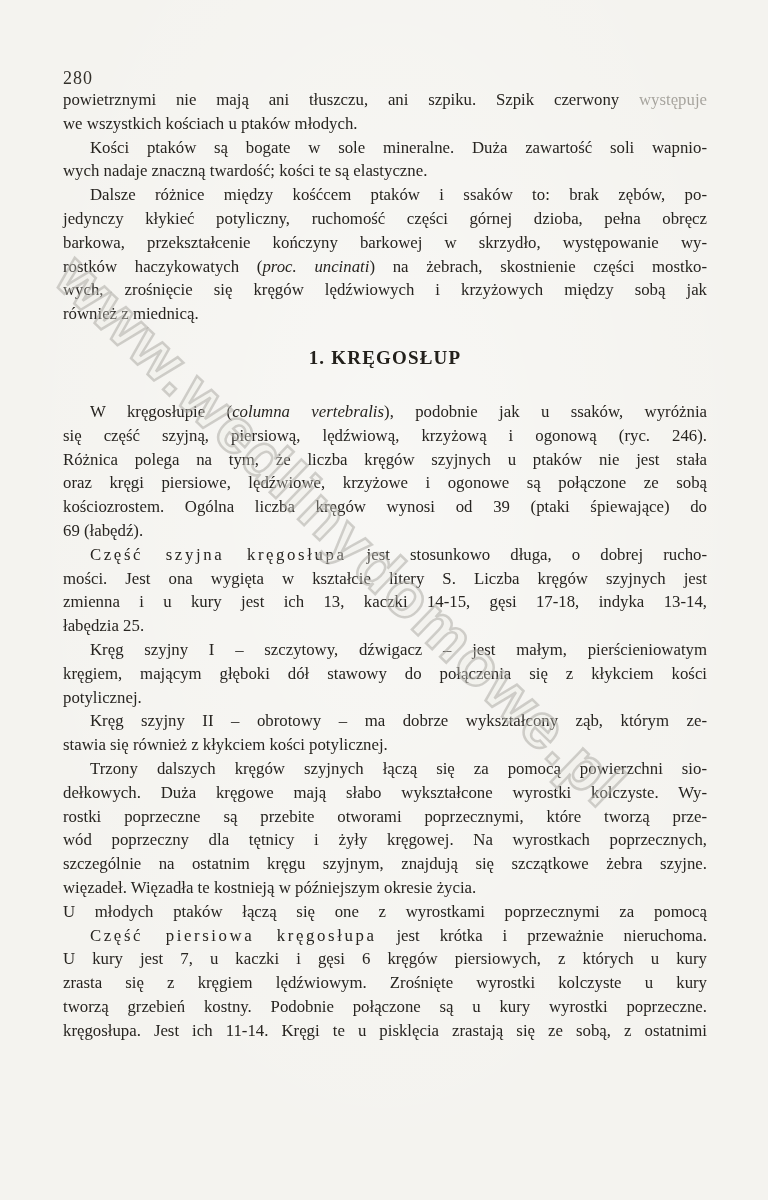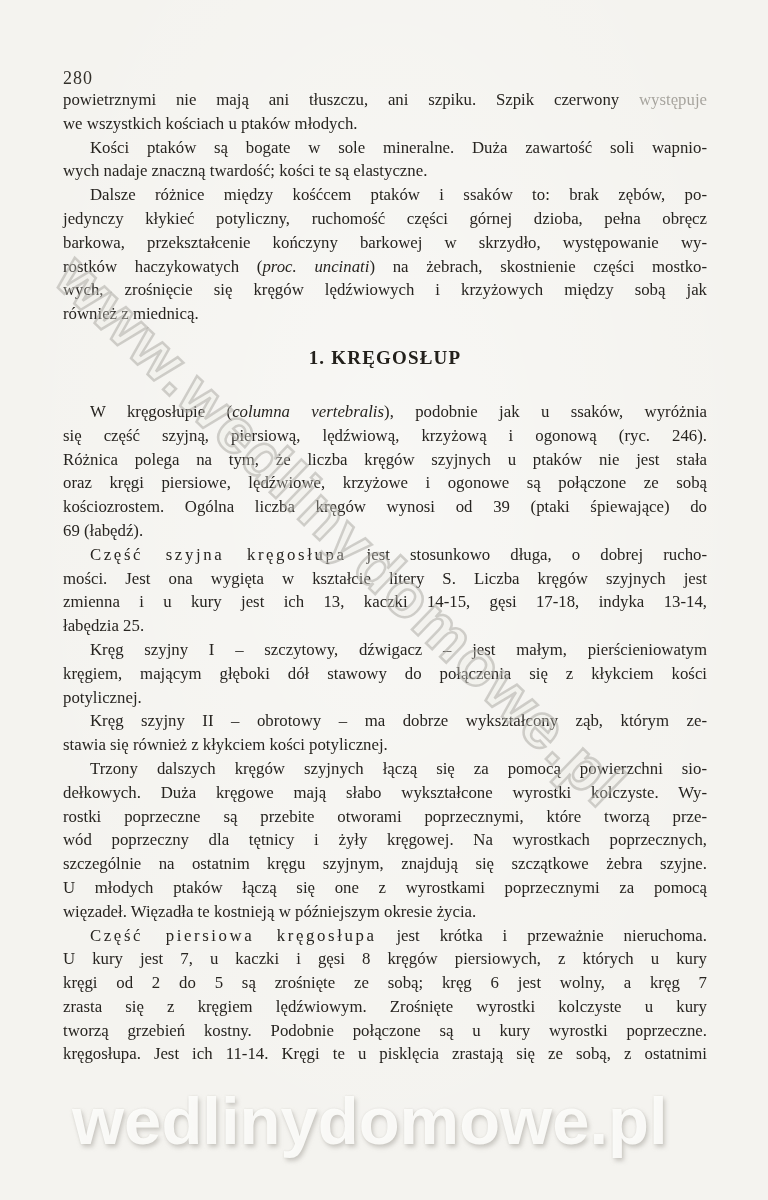--- a/index.html
+++ b/index.html
@@ -140,29 +140,27 @@
       <div class="para">
         <div class="line indent"><span>Kręg szyjny II – obrotowy – ma dobrze wykształcony ząb, którym ze-</span></div>
         <div class="line last"><span>stawia się również z kłykciem kości potylicznej.</span></div>
       </div>
       <div class="para">
         <div class="line indent"><span>Trzony dalszych kręgów szyjnych łączą się za pomocą powierzchni sio-</span></div>
         <div class="line"><span>dełkowych. Duża kręgowe mają słabo wykształcone wyrostki kolczyste. Wy-</span></div>
         <div class="line"><span>rostki poprzeczne są przebite otworami poprzecznymi, które tworzą prze-</span></div>
         <div class="line"><span>wód poprzeczny dla tętnicy i żyły kręgowej. Na wyrostkach poprzecznych,</span></div>
         <div class="line"><span>szczególnie na ostatnim kręgu szyjnym, znajdują się szczątkowe żebra szyjne.</span></div>
+        <div class="line last"><span>więzadeł. Więzadła te kostnieją w późniejszym okresie życia.</span></div>
         <div class="line"><span>U młodych ptaków łączą się one z wyrostkami poprzecznymi za pomocą</span></div>
-        <div class="line last"><span>więzadeł. Więzadła te kostnieją w późniejszym okresie życia.</span></div>
       </div>
       <div class="para">
         <div class="line indent"><span class="ls">Część piersiowa kręgosłupa</span><span> jest krótka i przeważnie nieruchoma.</span></div>
-        <div class="line"><span>U kury jest 7, u kaczki i gęsi 8 kręgów piersiowych, z których u kury</span></div>
-        <div class="line"><span>kręgi od 2 do 5 są zrośnięte ze sobą; kręg 6 jest wolny, a kręg 7</span></div>
+        <div class="line"><span>U kury jest 7, u kaczki i gęsi 6 kręgów piersiowych, z których u kury</span></div>
         <div class="line"><span>zrasta się z kręgiem lędźwiowym. Zrośnięte wyrostki kolczyste u kury</span></div>
         <div class="line"><span>tworzą grzebień kostny. Podobnie połączone są u kury wyrostki poprzeczne.</span></div>
       </div>
       <div class="para">
         <div class="line"><span>kręgosłupa. Jest ich 11-14. Kręgi te u pisklęcia zrastają się ze sobą, z ostatnimi</span></div>
       </div>
     </div>
   <div class="wm-diagonal">www.wedlinydomowe.pl</div>
-  <div class="wm-bottom">wedlinydomowe.pl</div>
 </div>
 
 </body></html>

